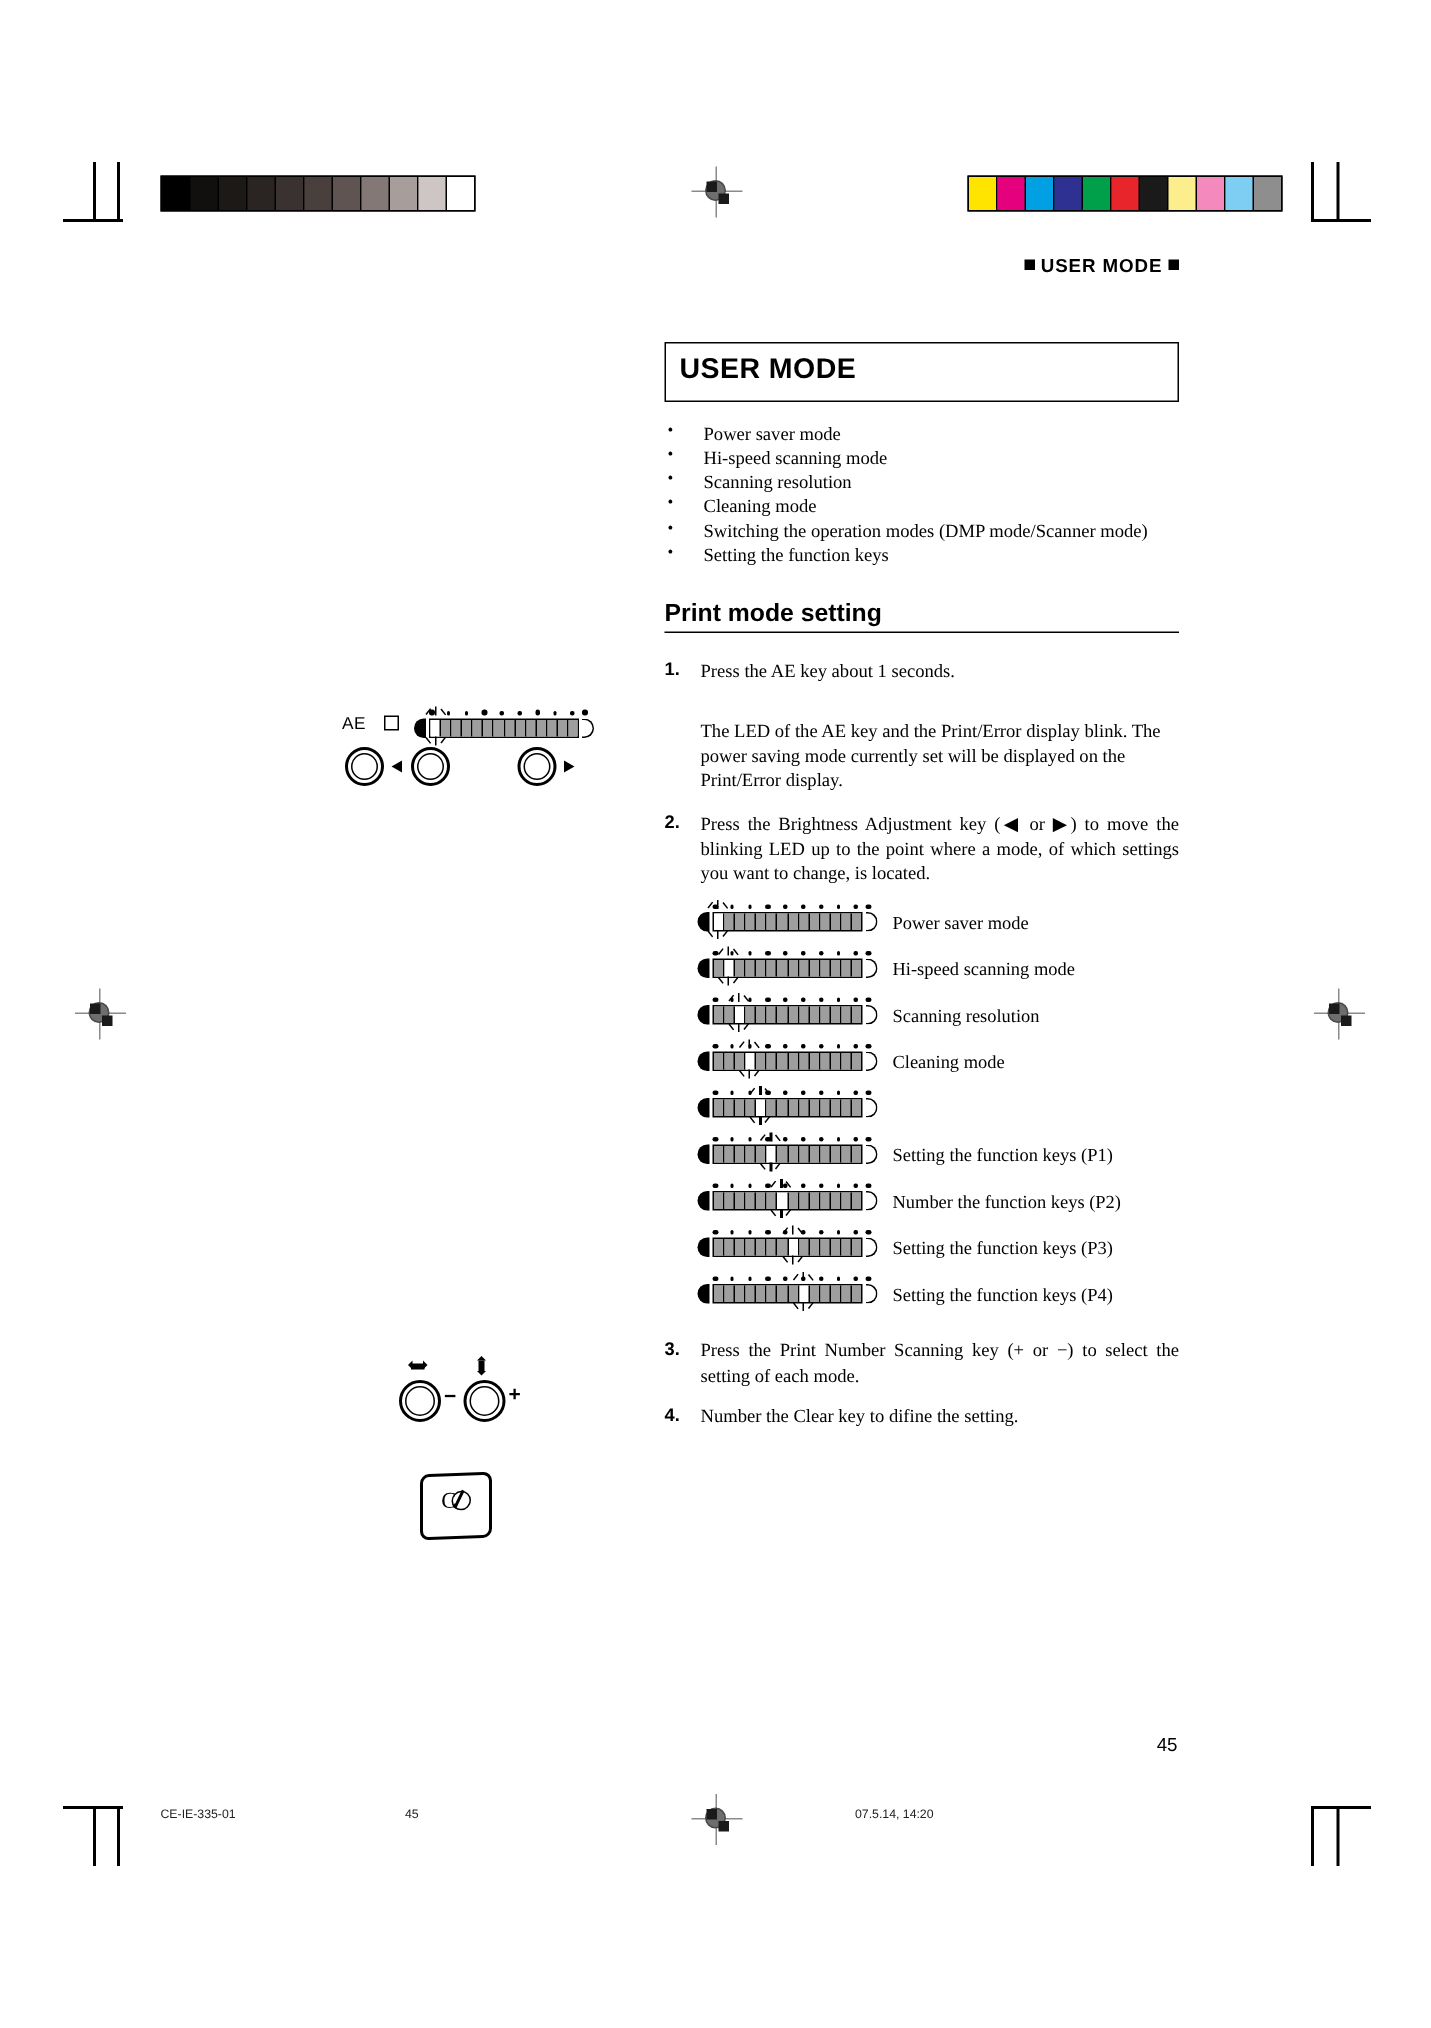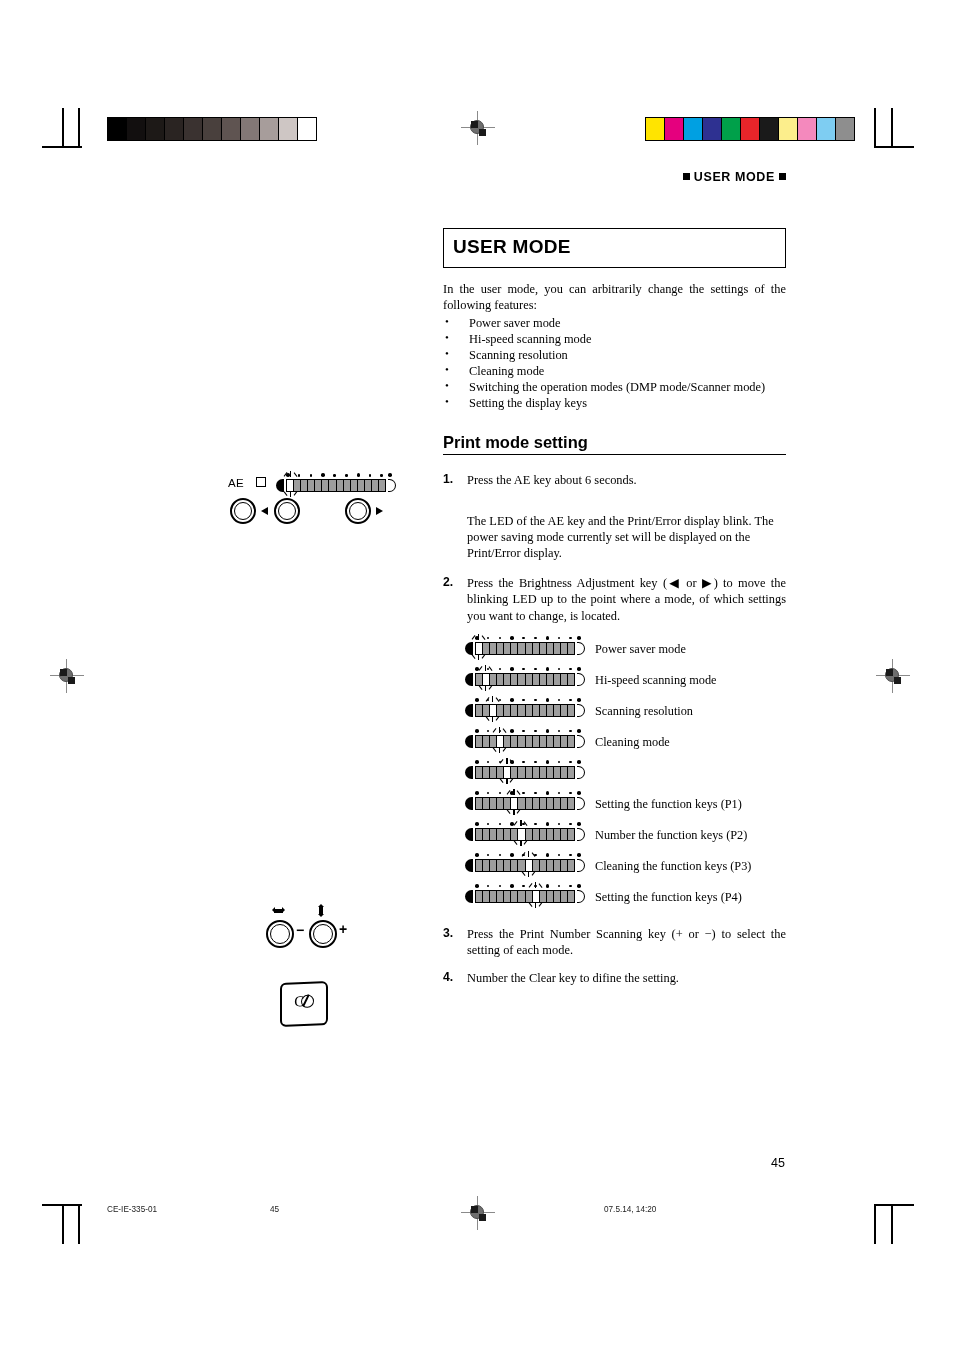--- a/index.html
+++ b/index.html
@@ -561,37 +561,36 @@
     <span>C</span><span class="slash-circ"></span>
   </div>
 </div>
 
 <div class="content">
 
   <div class="title-box">
     <h1>USER MODE</h1>
   </div>
 
-  <p class="intro">In the user mode, you can arbitrarily change the settings of the following features:</p>
 
   <ul class="features" id="feature-list">
       <li>Power saver mode</li>
       <li>Hi-speed scanning mode</li>
       <li>Scanning resolution</li>
       <li>Cleaning mode</li>
       <li>Switching the operation modes (DMP mode/Scanner mode)</li>
-      <li>Setting the display keys</li>
+      <li>Setting the function keys</li>
     </ul>
 
   <h2 class="section">Print mode setting</h2>
   <div class="rule"></div>
 
   <div class="step">
     <span class="num">1.</span>
-    <p>Press the AE key about 6 seconds.</p>
+    <p>Press the AE key about 1 seconds.</p>
     <p style="margin-top:24px;">The LED of the AE key and the Print/Error display blink. The power saving mode currently set will be displayed on the Print/Error display.</p>
   </div>
 
   <div class="step" style="margin-top:13px;">
     <span class="num">2.</span>
     <p class="just">Press the Brightness Adjustment key (◀ or ▶) to move the blinking LED up to the point where a mode, of which settings you want to change, is located.</p>
   </div>
 
   <div class="gauge-list" id="gauge-list">
       <div class="gauge-row">
@@ -944,21 +943,21 @@
             <span></span>
             <span></span>
           </div>
           <div class="cap-r"></div>
           <div class="rays-b" style="left: 54.5714px;">
             <b class="r1"></b>
             <b class="r2"></b>
             <b class="r3"></b>
           </div>
         </div>
-        <div class="gauge-label">Cleaning the function keys (P3)</div>
+        <div class="gauge-label">Setting the function keys (P3)</div>
       </div>
       <div class="gauge-row">
         <div class="gauge">
           <div class="dots">
             <i class="big" style="left: 0px;"></i>
             <i style="left: 11.8px;"></i>
             <i style="left: 23.6px;"></i>
             <i class="big" style="left: 35.4px;"></i>
             <i style="left: 47.2px;"></i>
             <i style="left: 59px;"></i>
@@ -1009,13 +1008,13 @@
     <span class="num">4.</span>
     <p>Number the Clear key to difine the setting.</p>
   </div>
 
 </div>
 
 <div class="page-num">45</div>
 
 <div class="footer-txt" style="left:107px; top:1205px;">CE-IE-335-01</div>
 <div class="footer-txt" style="left:270px; top:1205px;">45</div>
-<div class="footer-txt" style="left:604px; top:1205px;">07.5.14, 14:20</div>
+<div class="footer-txt" style="left:570px; top:1205px;">07.5.14, 14:20</div>
 
 </body></html>

